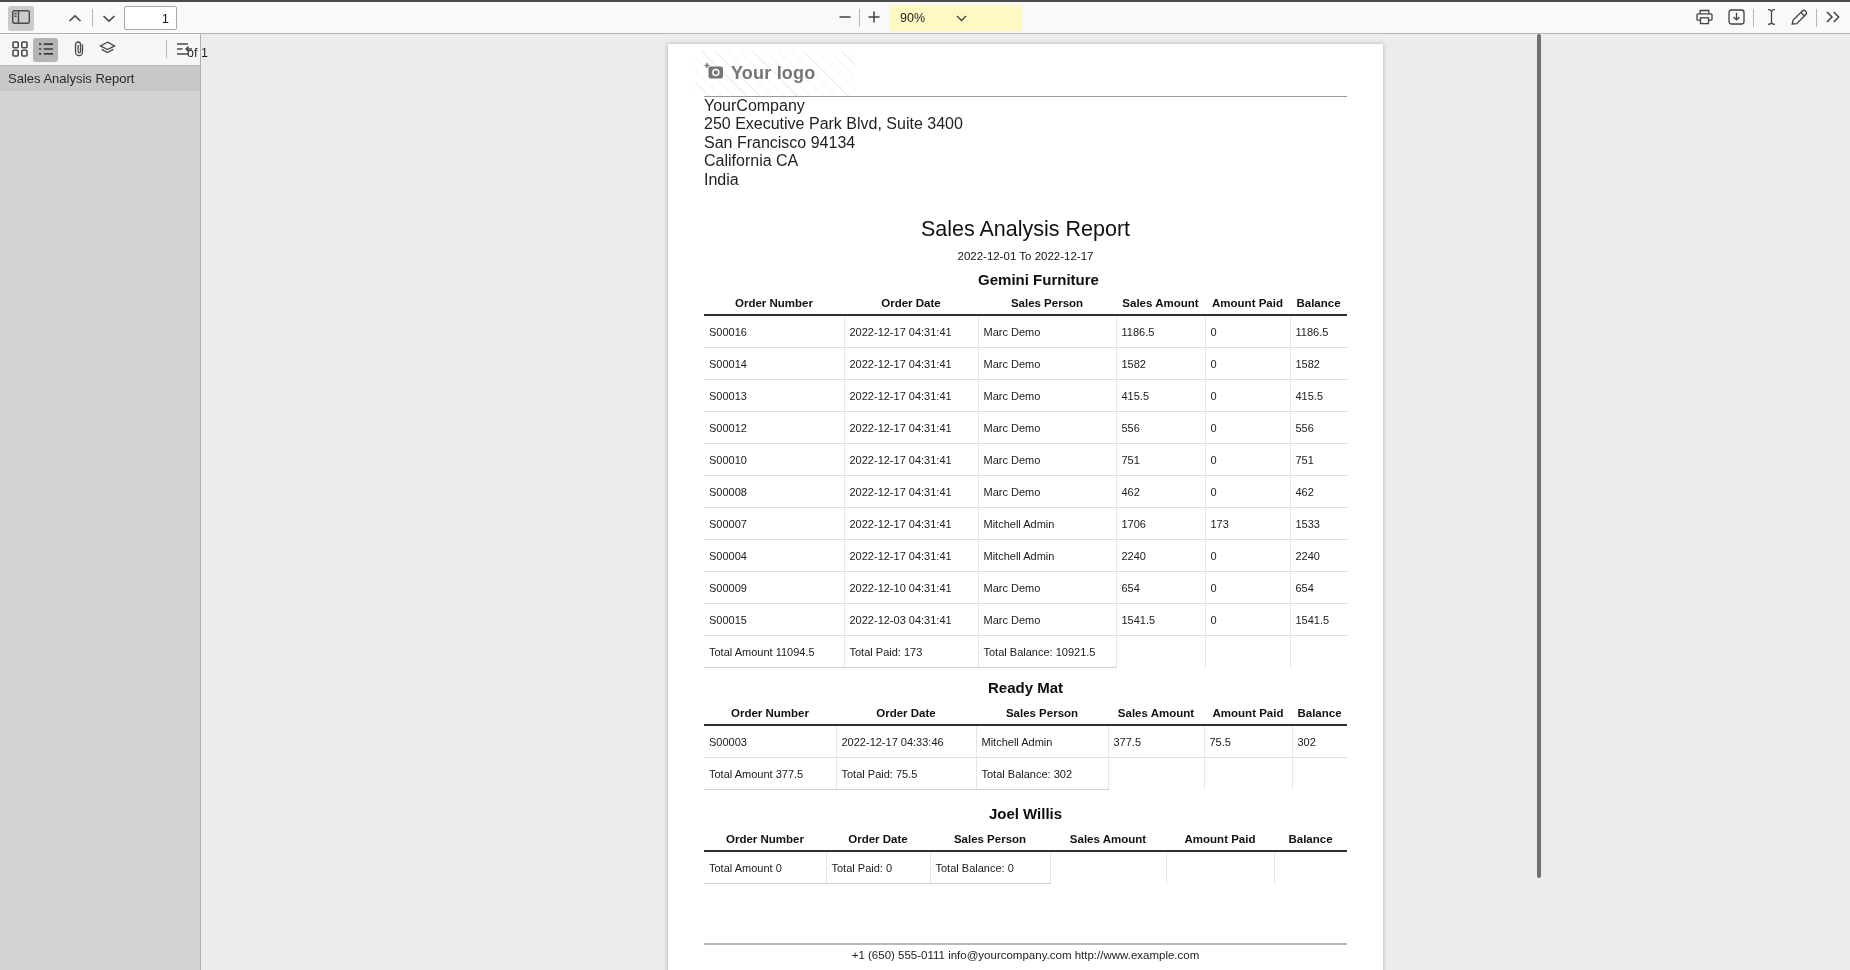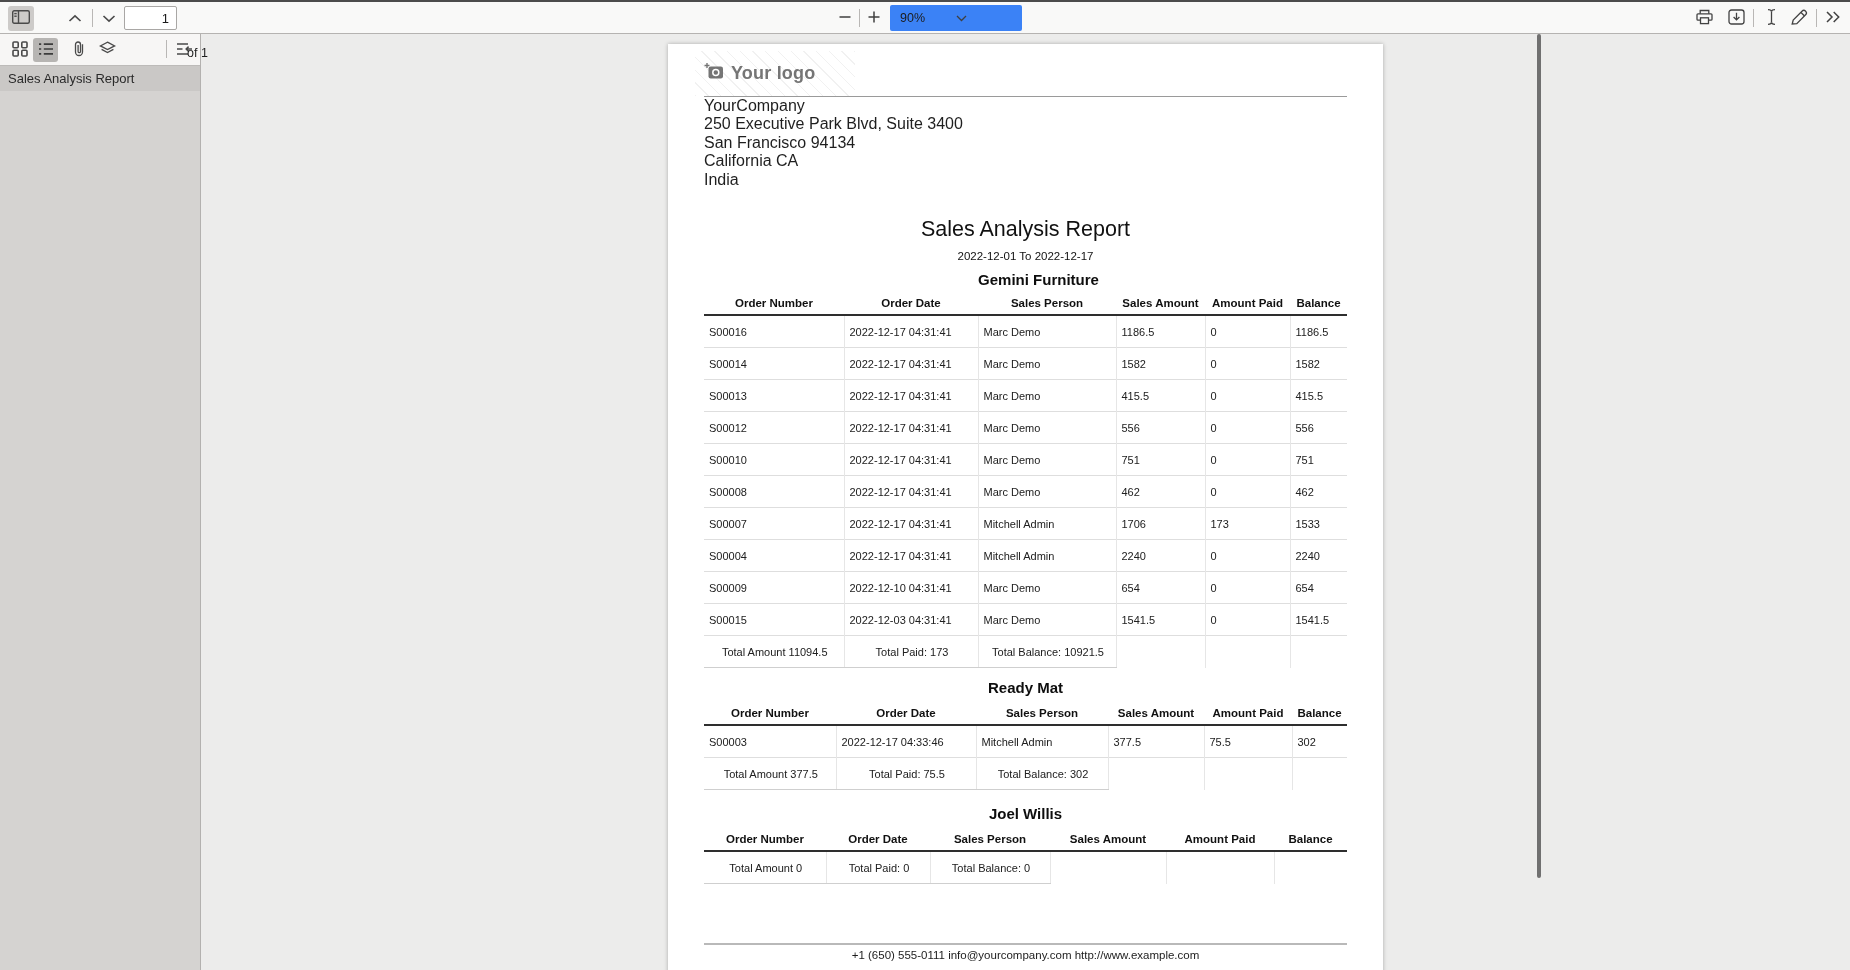--- a/index.html
+++ b/index.html
@@ -11,21 +11,21 @@
   .toolbar { position:absolute; top:2px; left:0; width:100%; height:32px; background:#f9f9f8;
              border-bottom:1px solid #b5b3b1; z-index:20; }
   .tb-btn { position:absolute; top:4px; width:26px; height:25px; border:none; background:transparent;
             border-radius:3px; display:flex; align-items:center; justify-content:center; cursor:pointer; }
   .tb-btn.active { background:#cdcbc9; }
   .tb-sep { position:absolute; top:7px; width:1px; height:18px; background:#b9b7b5; }
   #page-num-input { position:absolute; left:124px; top:4px; width:53px; height:24px; border:1px solid #a9a7a5;
             border-radius:2px; background:#fff; font:13px "Liberation Sans",sans-serif; text-align:right;
             padding-right:7px; color:#1a1a1a; }
   .tb-label { position:absolute; top:0; height:32px; line-height:31px; font-size:12.5px; color:#1f1f1f; }
-  .zoom-select { position:absolute; left:890px; top:3px; width:132px; height:26px; background:#3b82f6;
+  .zoom-select { position:absolute; left:890px; top:3px; width:132px; height:26px; background:#fef9c3;
             border-radius:2px; display:flex; align-items:center; padding:0 10px; cursor:pointer; }
   .zoom-select span { font-size:12.5px; color:#1c1c1c; flex:1; }
 
   
   .sidebar { position:absolute; top:34px; left:0; width:201px; height:936px; background:#d5d3d1;
              border-right:1px solid #b3b1af; z-index:10; }
   .sidebar-toolbar { position:relative; height:32px; background:#f7f6f5; border-bottom:1px solid #bdbbb9; }
   .sb-btn { position:absolute; top:4px; width:25px; height:24px; border:none; background:transparent;
             border-radius:3px; display:flex; align-items:center; justify-content:center; cursor:pointer; }
   .sb-btn.active { background:#b7b5b3; }
@@ -52,21 +52,21 @@
                font-weight:normal; color:#111; }
   .section-name { position:absolute; left:0; width:100%; text-align:center; font-size:15px; font-weight:bold; color:#0d0d0d; }
   .rpt-table { position:absolute; left:36px; width:643px; border-collapse:collapse; table-layout:fixed; }
   .rpt-table th { font-size:11.5px; font-weight:bold; color:#111; text-align:center;
                   padding:5px 2px 5px 2px; border-bottom:2px solid #2e2e2e; }
   .rpt-table td { font-size:11px; color:#202020; padding:9.5px 3px 9.5px 5px; overflow:hidden; white-space:nowrap; }
   .rpt-table tbody td { border-top:1px solid #dedede; }
   .rpt-table tbody tr:first-of-type td { border-top:none; }
   .rpt-table td:not(:first-child) { border-left:1px solid #e6e6e6; }
   .rpt-table tfoot td { border-top:1px solid #dedede; }
-  .rpt-table tfoot td.tb { border-bottom:1.5px solid #cfcfcf;text-align:center; }
+  .rpt-table tfoot td.tb { border-bottom:1.5px solid #cfcfcf; }
   .footer-rule { position:absolute; left:36px; width:643px; top:899px; border-top:2px solid #b9b9b9; }
   .doc-footer { position:absolute; left:0; top:905px; width:100%; text-align:center; font-size:11.5px; color:#1c1c1c; }
 </style>
 </head>
 <body>
 
 <div class="top-edge"></div>
 
 <div class="toolbar">
   <button class="tb-btn active" style="left:8px;">

